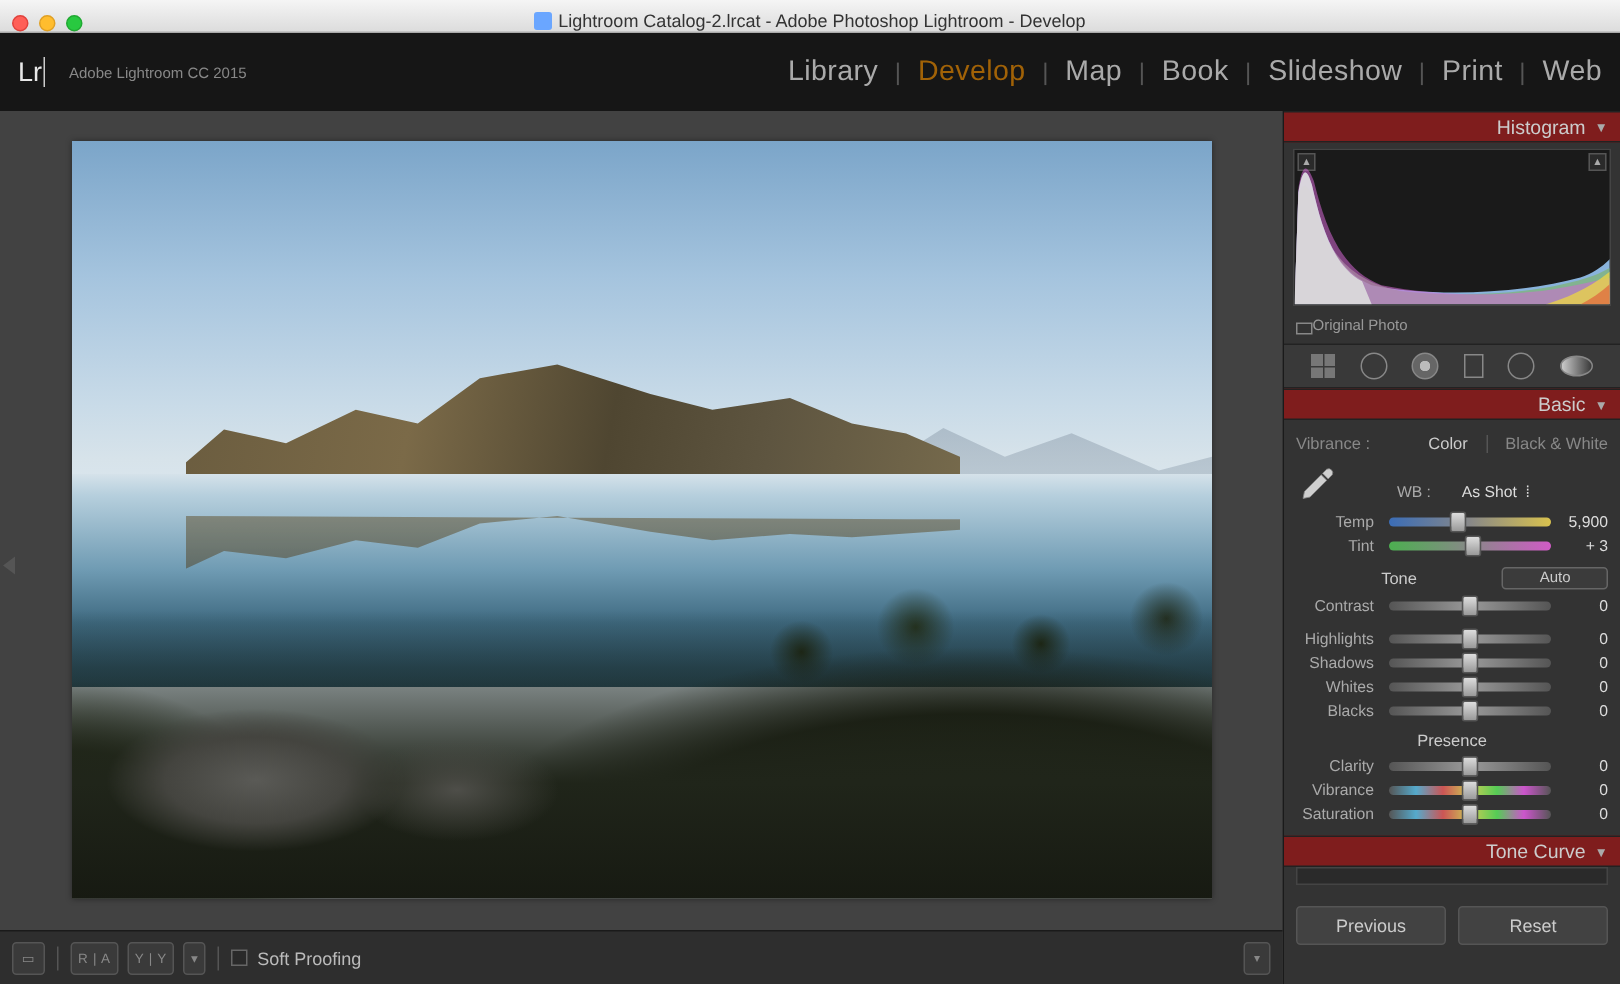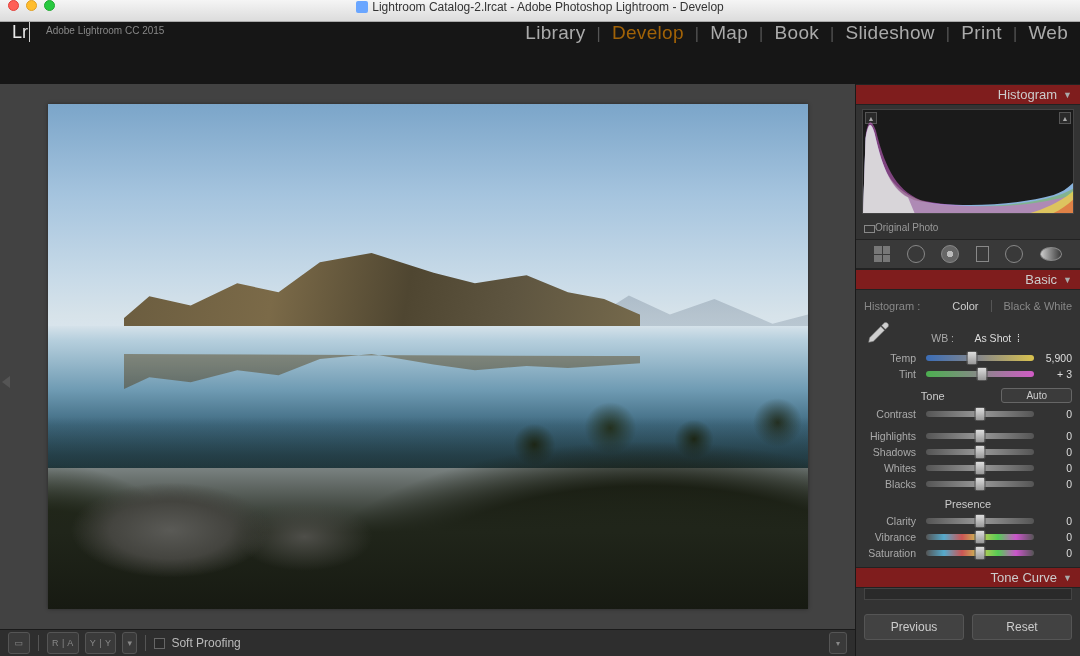--- a/index.html
+++ b/index.html
@@ -1,26 +1,26 @@
 <!DOCTYPE html>
 <html><head>
 <meta charset="utf-8">
 <style>
   * { margin:0; padding:0; box-sizing:border-box; font-family:"Helvetica Neue",Arial,sans-serif; }
   body { width:1080px; height:656px; background:#e0e0e0; overflow:hidden; }
   
-  .titlebar { height:22px; background:linear-gradient(#f5f5f5,#dcdcdc); border-bottom:1px solid #aaa; display:flex; align-items:flex-start; padding:0 8px; position:relative; }
+  .titlebar { height:22px; background:linear-gradient(#f5f5f5,#dcdcdc); border-bottom:1px solid #aaa; display:flex; align-items:flex-end; padding:0 8px; position:relative; }
   .dots { display:flex; gap:7px; }
   .dot { width:11px; height:11px; border-radius:50%; }
   .dot.r{background:#ff5f57;border:0.5px solid #e1423c;} .dot.y{background:#ffbd2e;border:0.5px solid #e0a024;} .dot.g{background:#28c940;border:0.5px solid #20a932;}
   .winTitle { position:absolute; left:0; right:0; text-align:center; font-size:12px; color:#333; display:flex; align-items:center; justify-content:center; gap:4px;}
   .docicon{width:12px;height:12px;background:#6aa6ff;border-radius:2px;display:inline-block;}
   
   .app { width:1080px; height:634px; background:#161616; display:flex; flex-direction:column; }
-  .topbar { height:62px; background:#161616; display:flex; align-items:flex-start; padding:0 12px; color:#ccc; }
+  .topbar { height:52px; background:#161616; display:flex; align-items:center; padding:0 12px; color:#ccc; }
   .logo { font-weight:300; font-size:18px; color:#e8e8e8; padding-right:12px; }
   .logo span.r{border-right:1.5px solid #ccc; padding-right:1px;}
   .subtitle{font-size:10px;color:#888;margin-left:4px;margin-top:3px;}
   .spacer{flex:1;}
   .modules{display:flex;align-items:baseline;font-size:19px;font-weight:300;letter-spacing:0.3px;}
   .mod{color:#aaa;cursor:pointer;} .mod.active{color:#a16207;}
   .mdiv{color:#555;margin:0 11px;font-size:16px;}
   .maincols{flex:1;display:flex;background:#2a2a2a;min-height:0;}
   .preview{flex:1;background:#424242;position:relative;display:flex;flex-direction:column;min-width:0;}
   .previewImgWrap{flex:1;padding:20px;display:flex;align-items:flex-start;justify-content:center;}
@@ -191,21 +191,21 @@
         <div class="tcirc"></div>
         <div class="tgrad"></div>
       </div>
 
       <div class="panelhdr">
         <span>Basic</span>
           <span class="tri">▼</span>
       </div>
       <div class="panelbody">
         <div class="treatrow">
-          <span class="lbl">Histogram :</span>
+          <span class="lbl">Vibrance :</span>
           <div class="spacer"></div>
           <span class="opt">Color</span>
           <span class="vd"></span>
           <span class="opt dim">Black &amp; White</span>
         </div>
         <div class="wbrow">
           <svg class="dropper" viewBox="0 0 30 28">
             <path d="M22 3 a3 3 0 0 1 4 4 l-3 3 l-4 -4 z M18 7 l4 4 l-12 12 l-5 1 l1 -5 z" fill="#cfcfcf" stroke="#888" stroke-width="0.6"></path>
           </svg>
           <div class="wblbls">

